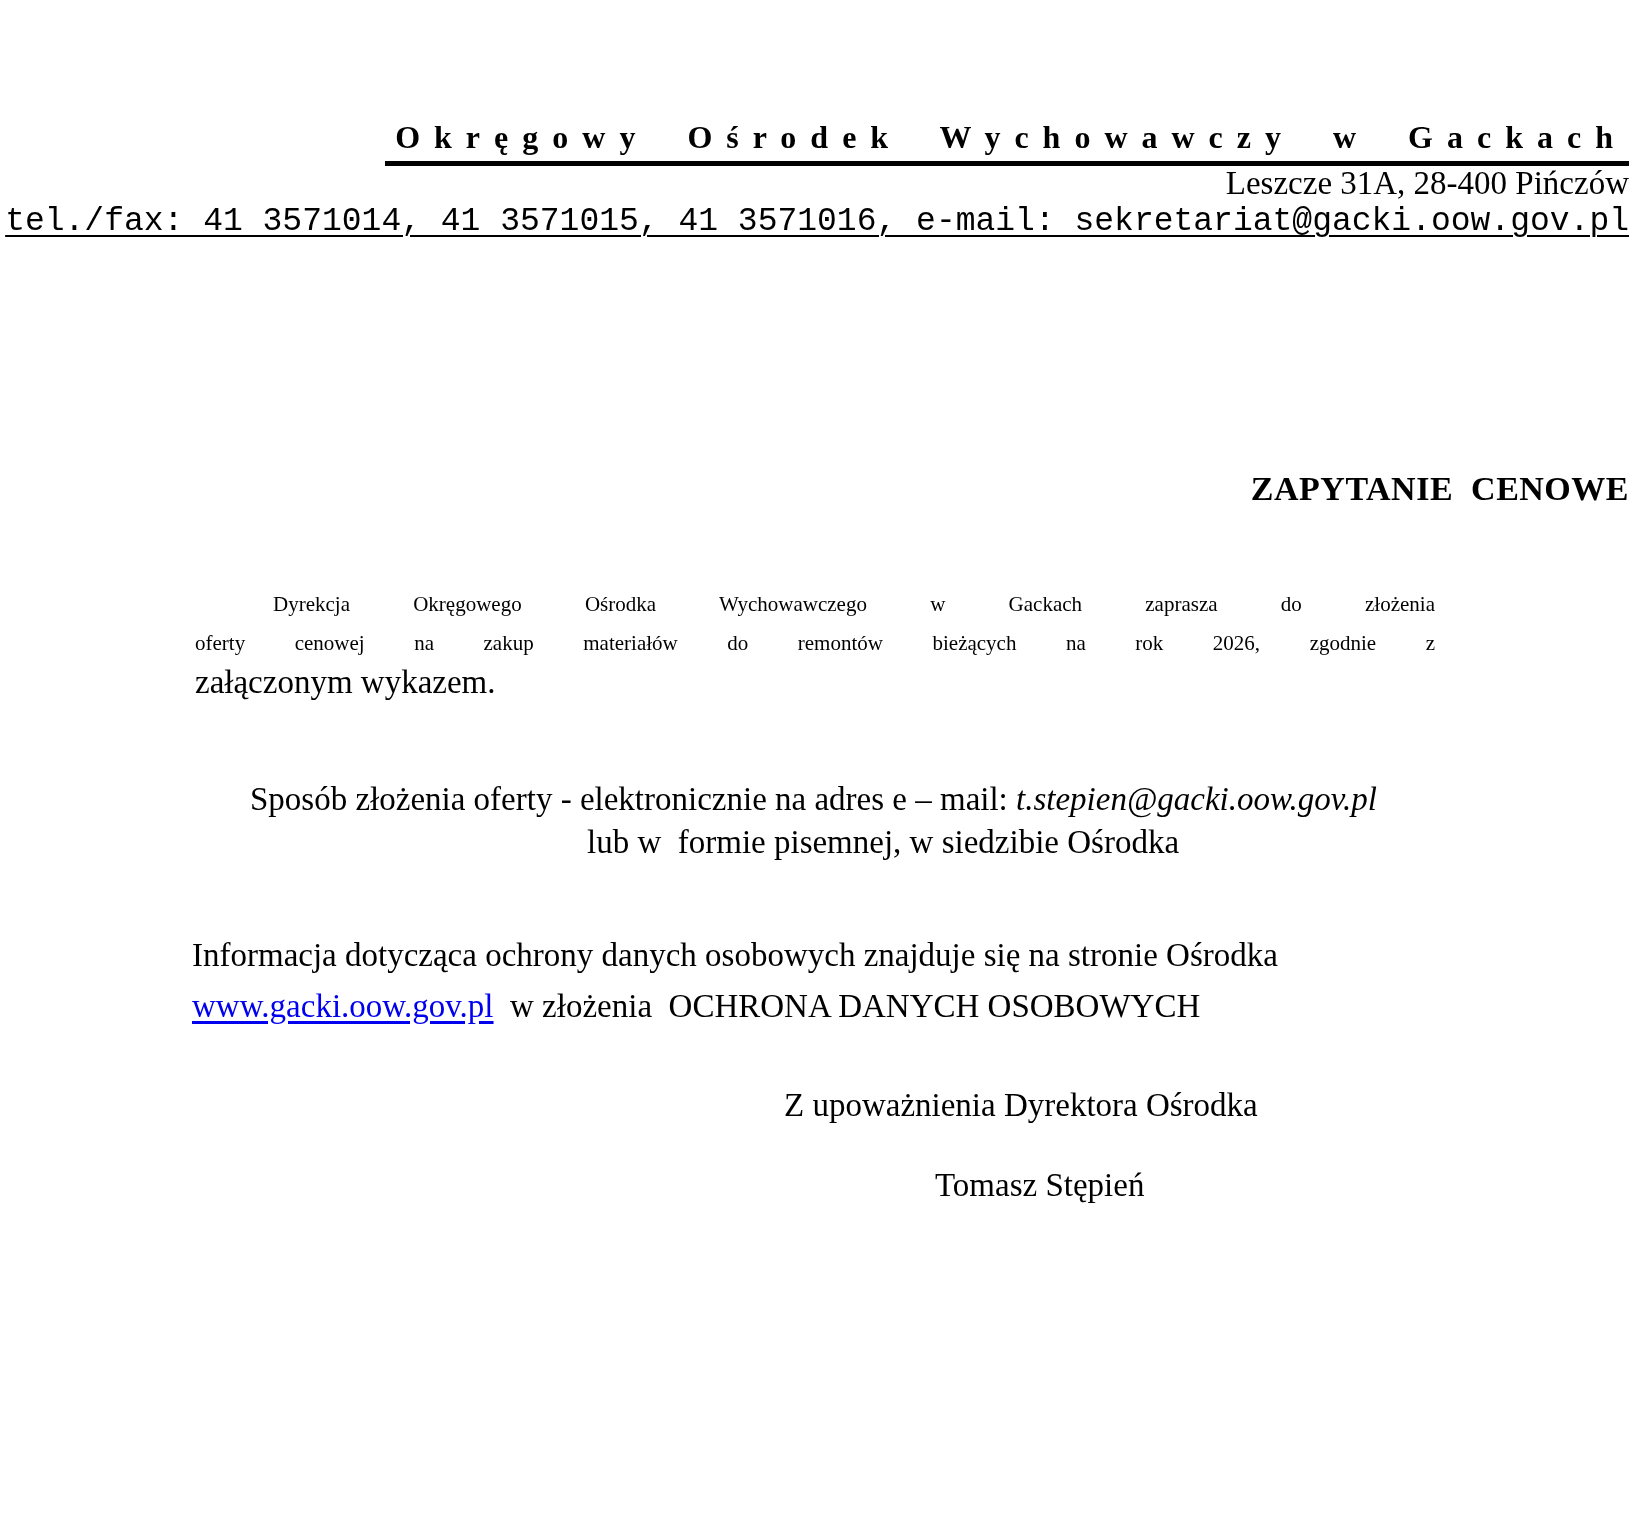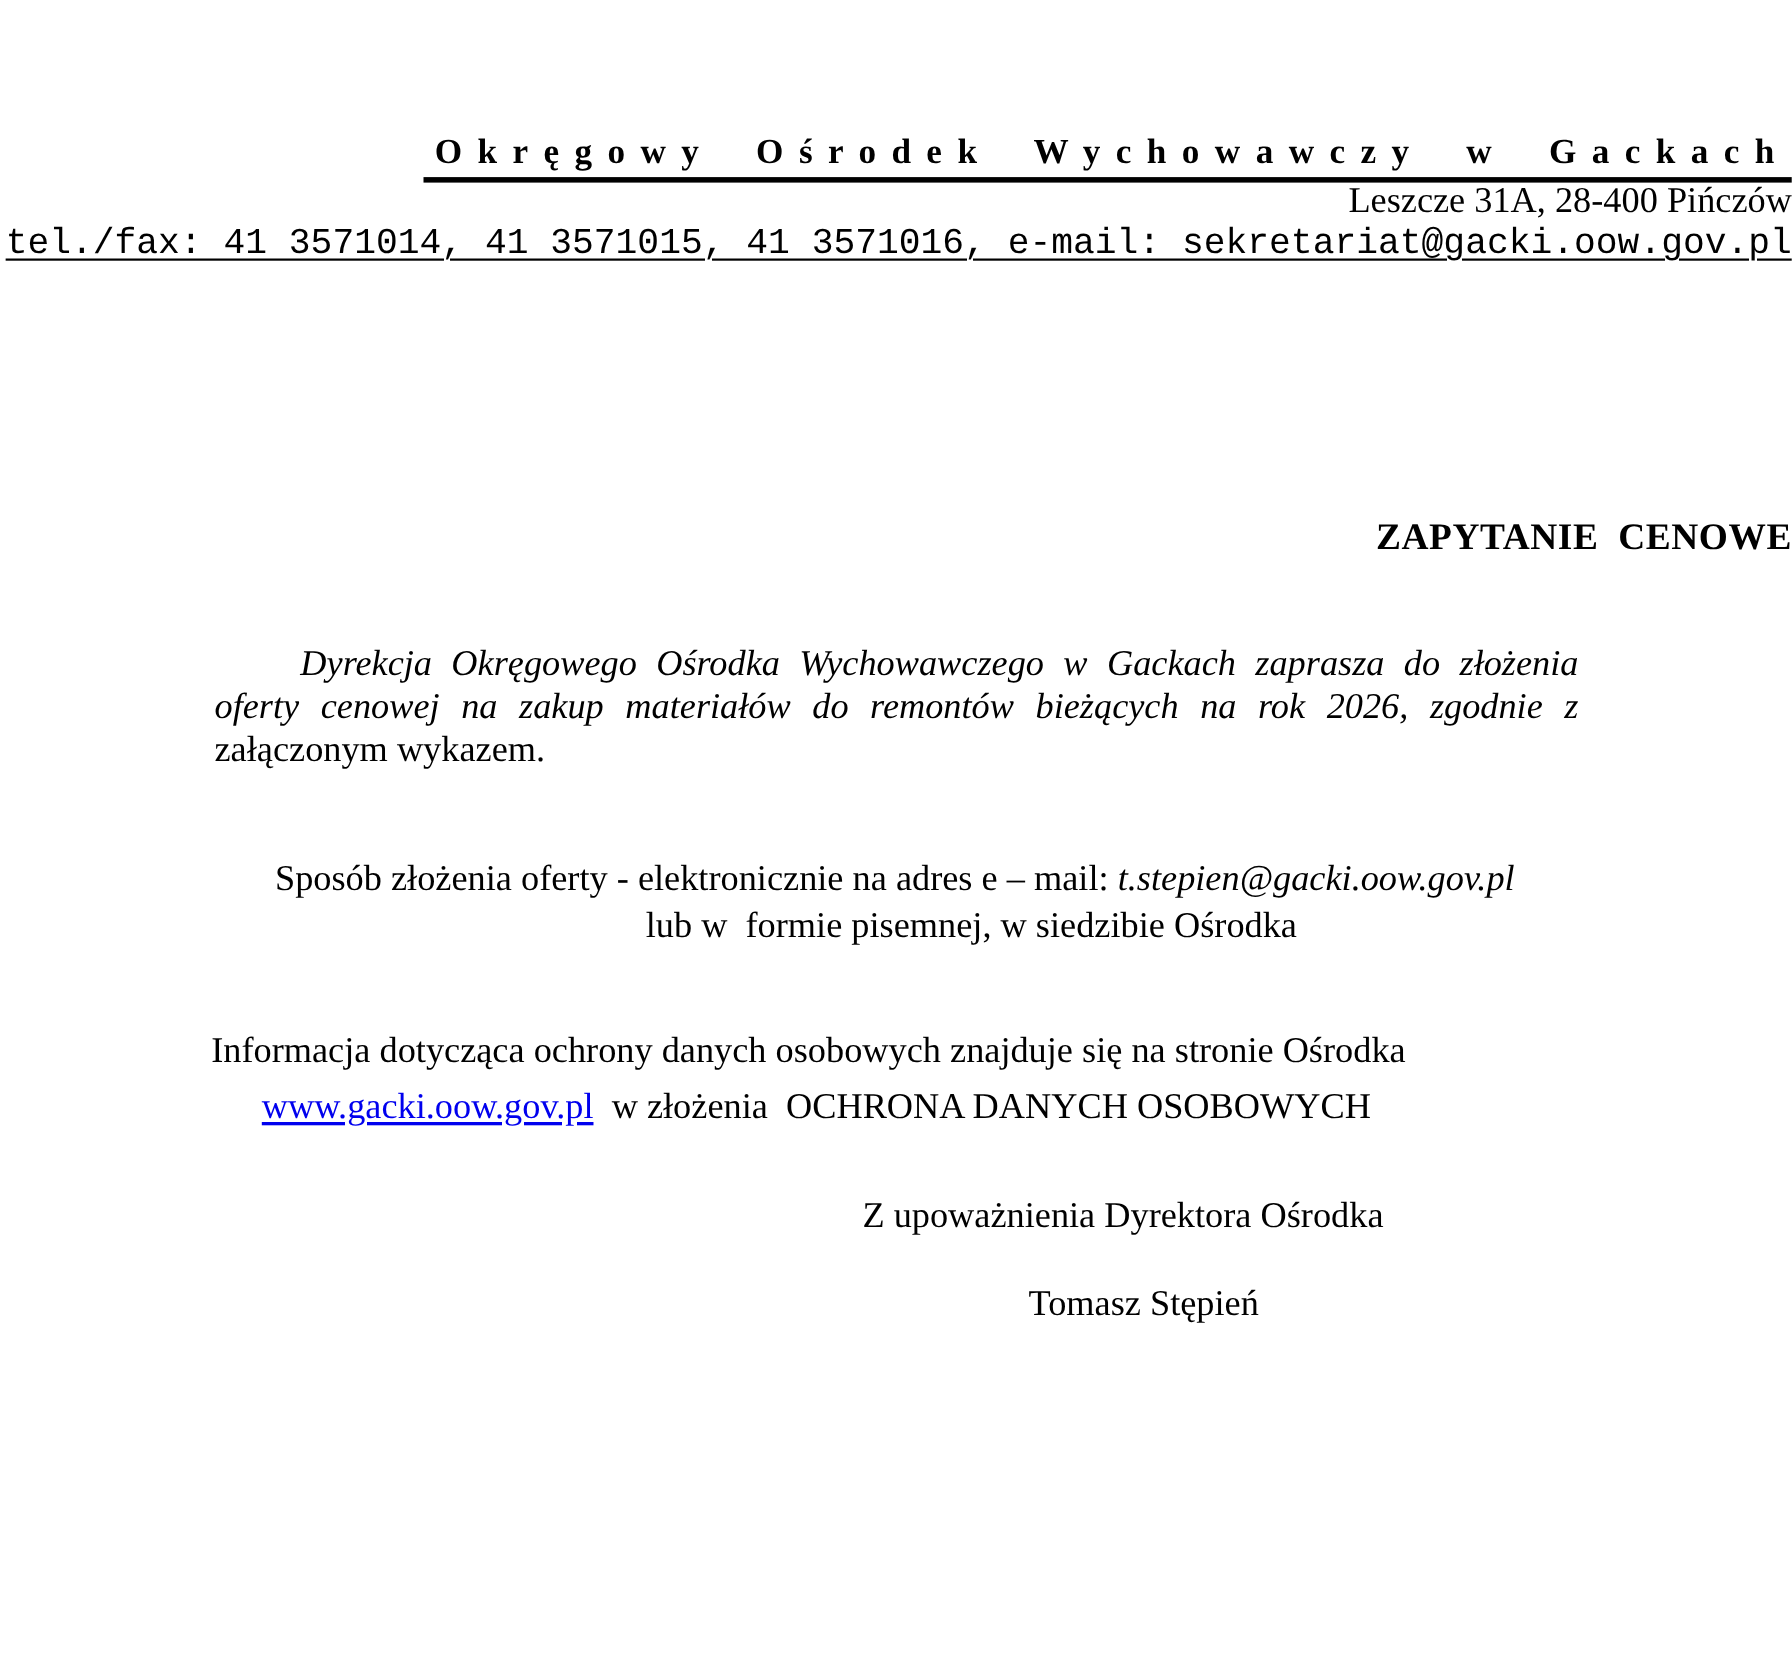--- a/index.html
+++ b/index.html
@@ -45,42 +45,40 @@
   }
   .title {
     font-weight: bold;
     font-size: 34px;
     letter-spacing: 0.5px;
   }
   .jline {
     position: absolute;
     left: 195px;
     width: 1240px;
-    font-size: 33px;
+    font-size: 21px;
     line-height: 38px;
     text-align: justify;
     text-align-last: justify;
     color: #000000;
-    font-style: italic;
   }
   .indent {
     text-indent: 78px;
   }
   .italic {
     font-style: italic;
   }
   .bold {
     font-weight: normal;
   }
   .link {
     color: #0000ee;
     text-decoration: underline;
     text-underline-offset: 4px;
     cursor: pointer;
-    margin-left: 46px;
   }
 </style>
 </head>
 <body>
 
 <div class="page">
 
   <div class="line center" style="top:118px"><span class="org">Okręgowy Ośrodek Wychowawczy w Gackach</span></div>
 
   <div class="line center" style="top:164px">Leszcze 31A, 28-400 Pińczów</div>

